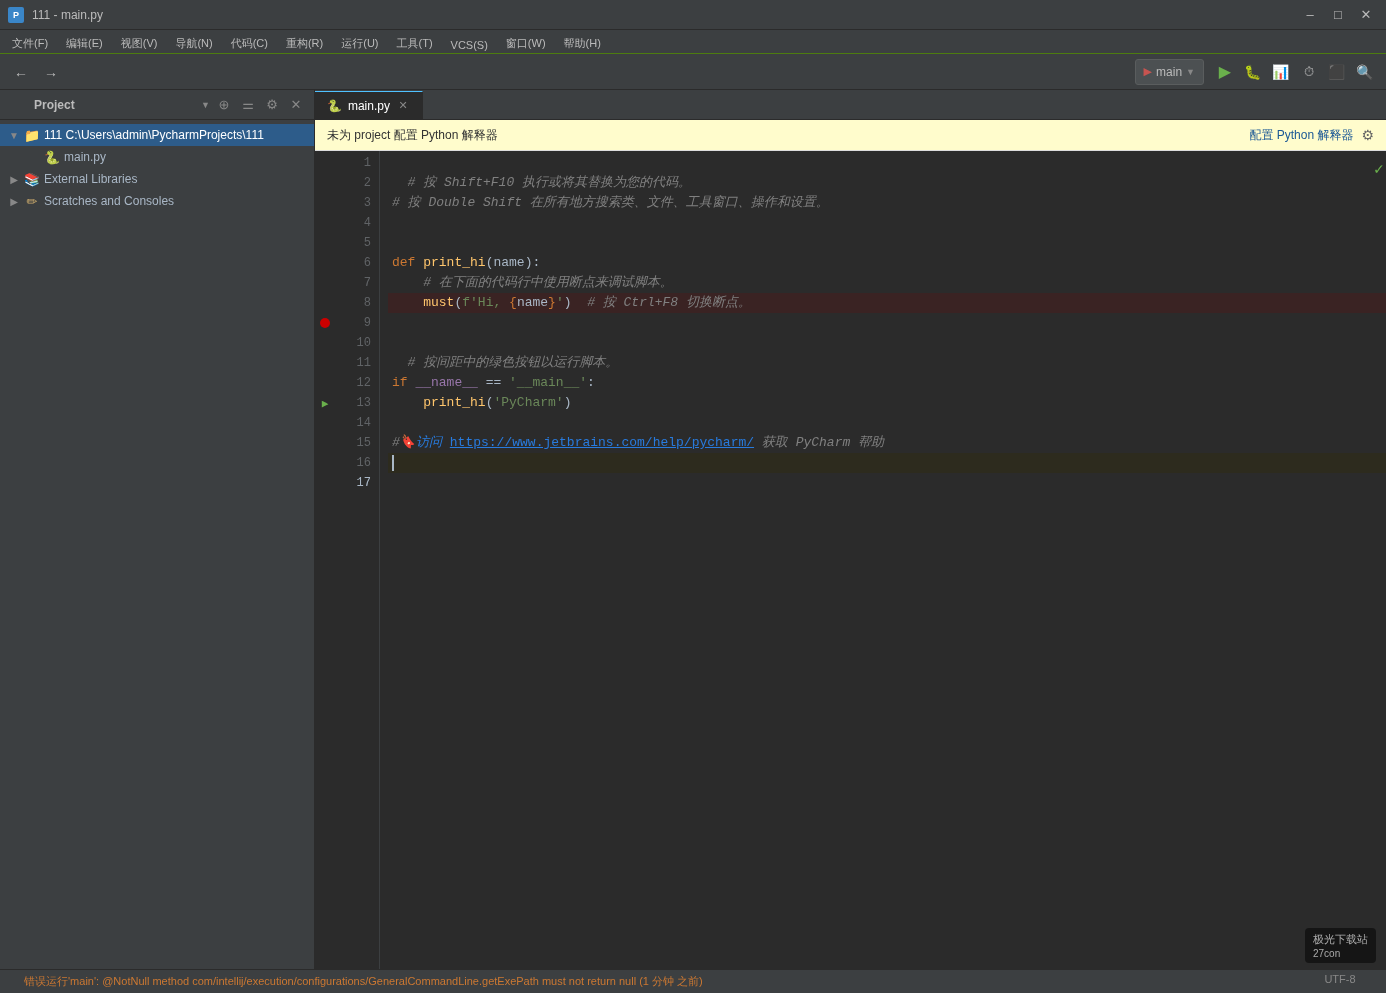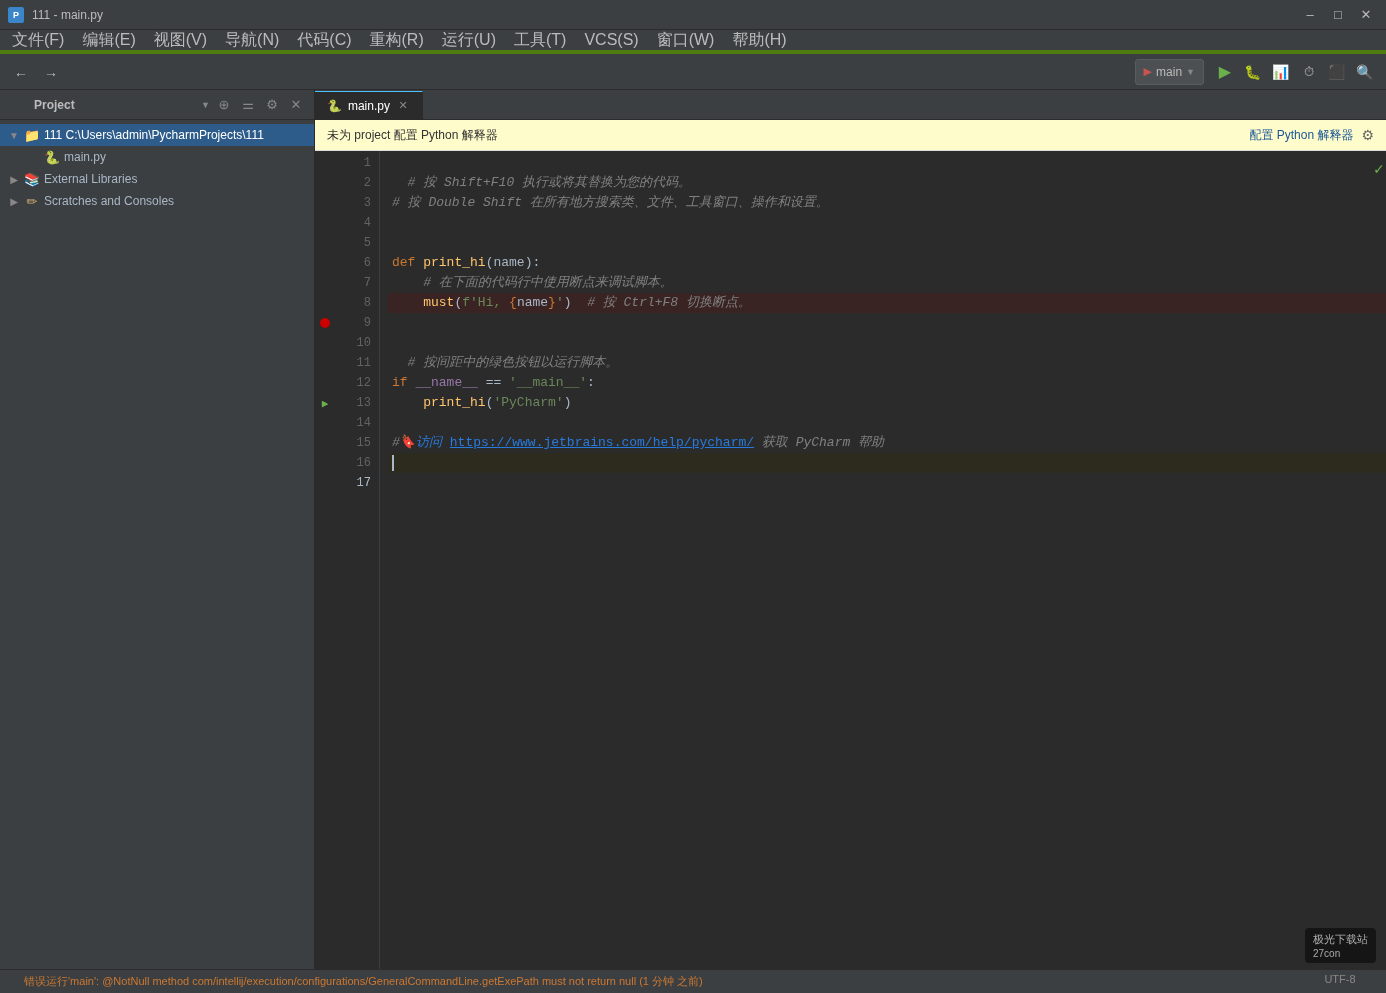--- a/index.html
+++ b/index.html
@@ -32,24 +32,24 @@
       width: 24px; height: 20px;
       display: flex; align-items: center; justify-content: center;
       color: #bbb; font-size: 13px; cursor: pointer; border-radius: 2px;
     }
 
     
     .menu-bar {
       background: #3c3f41;
       height: 24px;
       display: flex;
-      align-items: center;
+      align-items: flex-end;
       padding: 0 4px;
-      border-bottom: 4px solid #4d7c0f;
-      font-size: 16px;
+      border-bottom: 1px solid #4d7c0f;
+      font-size: 11px;
       color: #bbb;
       gap: 2px;
     }
     .menu-item {
       padding: 2px 8px;
       cursor: pointer;
       border-radius: 2px;
       white-space: nowrap;
     }
 

